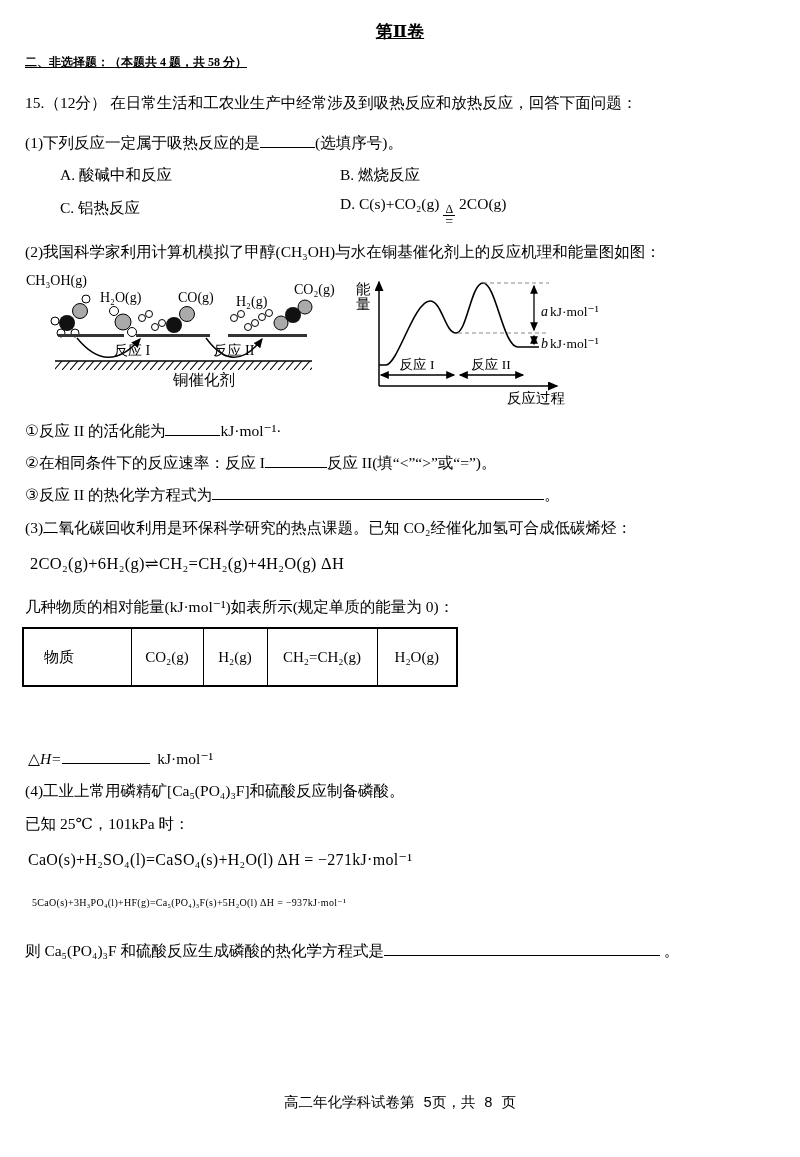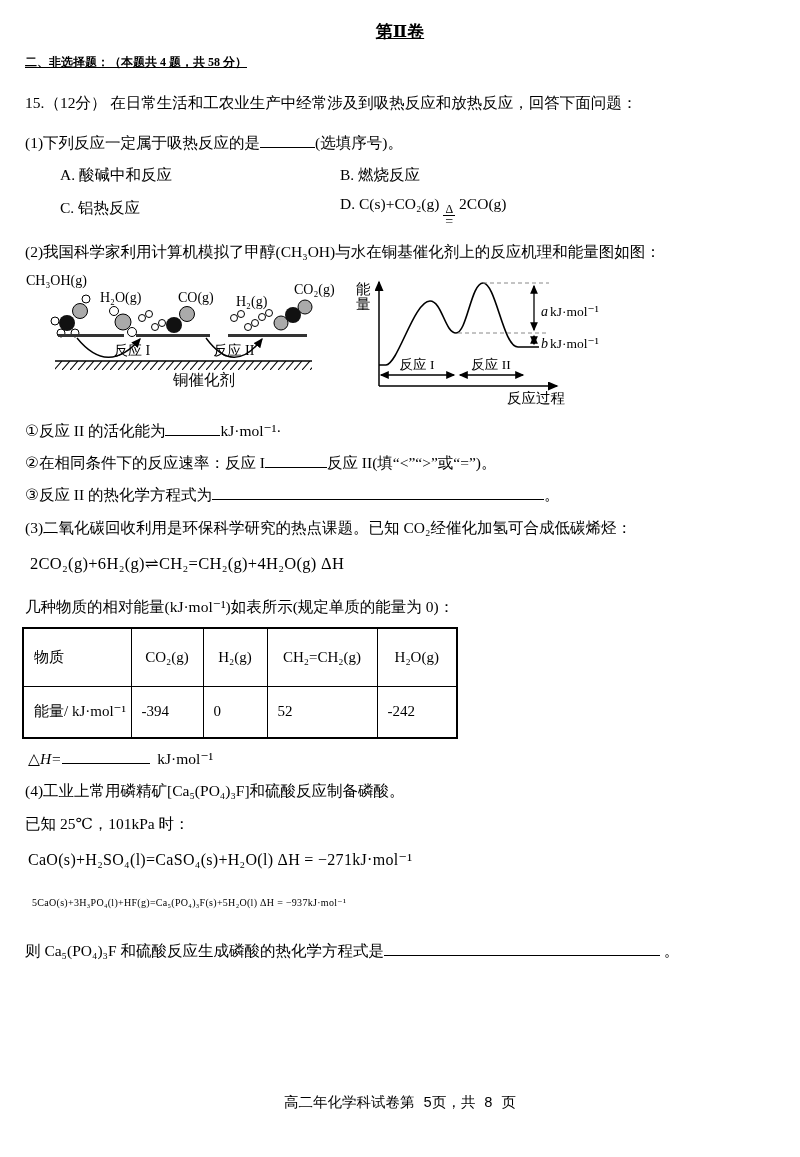--- a/index.html
+++ b/index.html
@@ -11,21 +11,21 @@
   .abs{position:absolute;white-space:nowrap;}
   .bold{font-weight:bold;text-decoration:underline;}
   .center{left:0;width:800px;text-align:center;}
   .blank{display:inline-block;border-bottom:1px solid #000;height:15px;vertical-align:baseline;}
   .w55{width:55px}.w60{width:62px}.w85{width:88px}.w330{width:332px}.w275{width:276px}
   .cond-eq{display:inline-flex;flex-direction:column;align-items:center;vertical-align:-4px;line-height:1;margin:0 4px;}
   .cond-eq .cond{font-size:12px;border-bottom:1px solid #000;padding:0 2px;line-height:1;}
   .cond-eq .eq{font-size:14px;line-height:0.8;}
   .eqn{font-size:16.5px;letter-spacing:0.3px;}
   table.energy{border-collapse:collapse;table-layout:fixed;}
-  table.energy td{border:1px solid #000;font-size:15px;padding:0 0 0 10px;}
+  table.energy td{border:1px solid #000;font-size:15px;padding:0 0 0 20px;}
   table.energy{border:2px solid #000;}
   .hdr-c{text-align:center;padding:0 !important;}
   .row-h{height:58px;} .row-d{height:52px;}
   svg text{font-family:"Liberation Serif","DejaVu Serif","DejaVu Sans",serif;}
   .footer{font-size:14.5px;font-family:Liberation Mono, monospace;}
 </style>
 </head>
 <body>
 
 <div class="abs center bold" style="top:20px;font-size:17px;">第Ⅱ卷</div>
@@ -173,27 +173,20 @@
       <col style="width:80px">
     </colgroup>
   <tbody>
       <tr class="row-h">
     <td>物质</td>
     <td class="hdr-c">CO₂(g)</td>
     <td class="hdr-c">H₂(g)</td>
     <td class="hdr-c">CH₂=CH₂(g)</td>
     <td class="hdr-c">H₂O(g)</td>
   </tr>
-  <tr class="row-d">
-    <td>能量/ kJ·mol⁻¹</td>
-    <td>-394</td>
-    <td>0</td>
-    <td>52</td>
-    <td>-242</td>
-  </tr>
 </tbody>
   </table>
 
 <div class="abs" style="top:748px;left:28px;">
   <span style="font-style:italic;">△H=</span><span class="blank w85"></span>&nbsp;&nbsp;<span>kJ·mol⁻¹</span>
 </div>
 
 <div class="abs" style="top:781px;left:25px;">(4)工业上常用磷精矿[Ca₅(PO₄)₃F]和硫酸反应制备磷酸。</div>
 <div class="abs" style="top:814px;left:25px;">已知 25℃，101kPa 时：</div>
 <div class="abs eqn" style="top:850px;left:28px;font-size:16px;">CaO(s)+H₂SO₄(l)=CaSO₄(s)+H₂O(l) ΔH = −271kJ·mol⁻¹</div>

